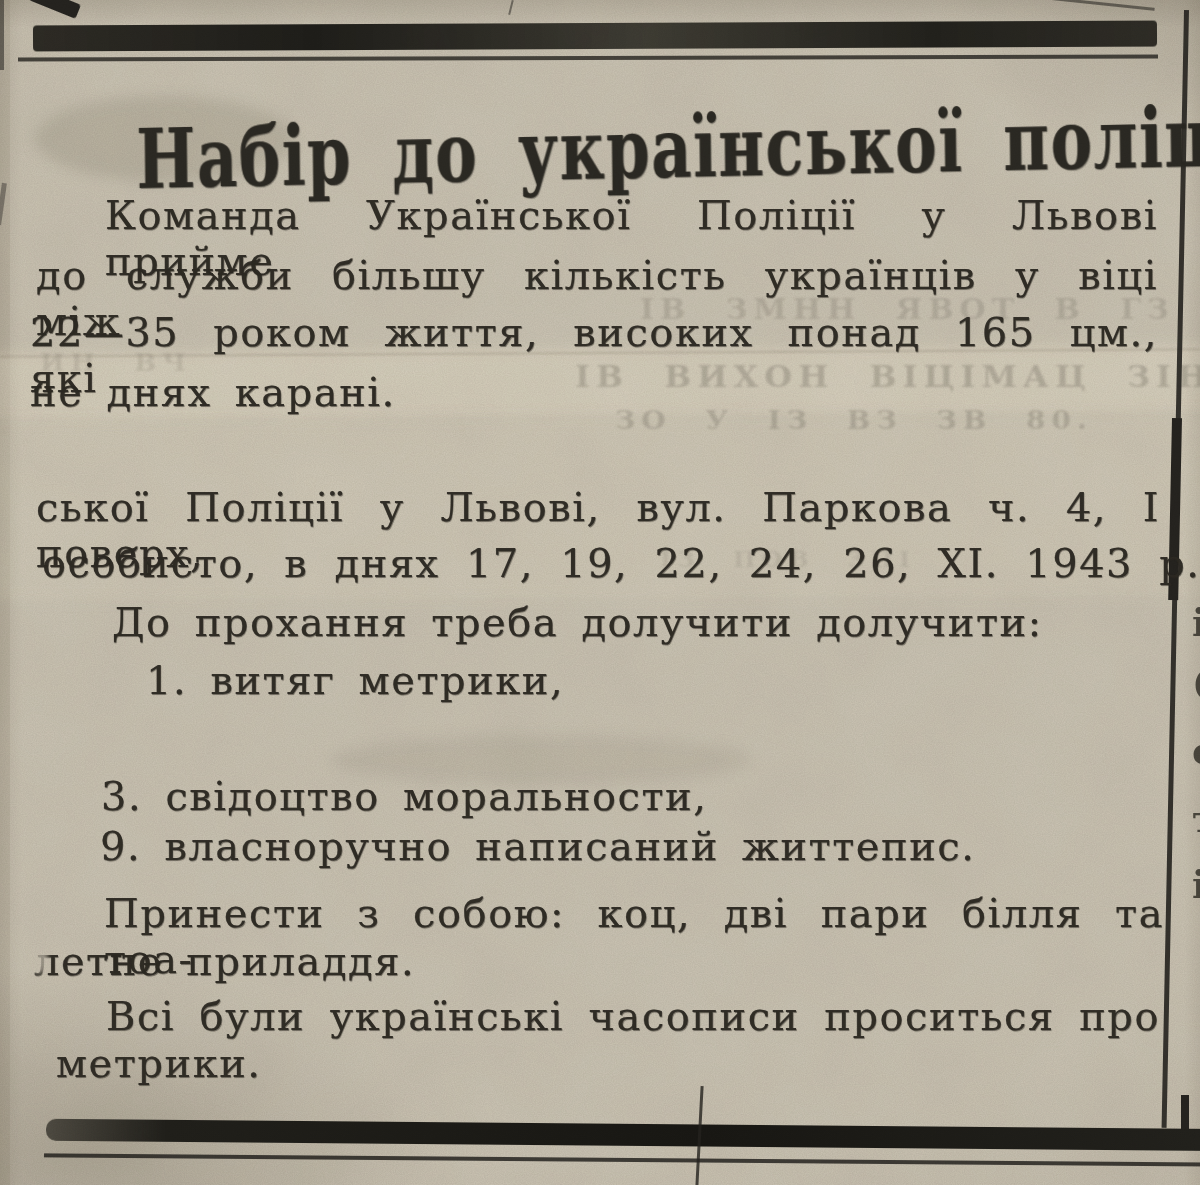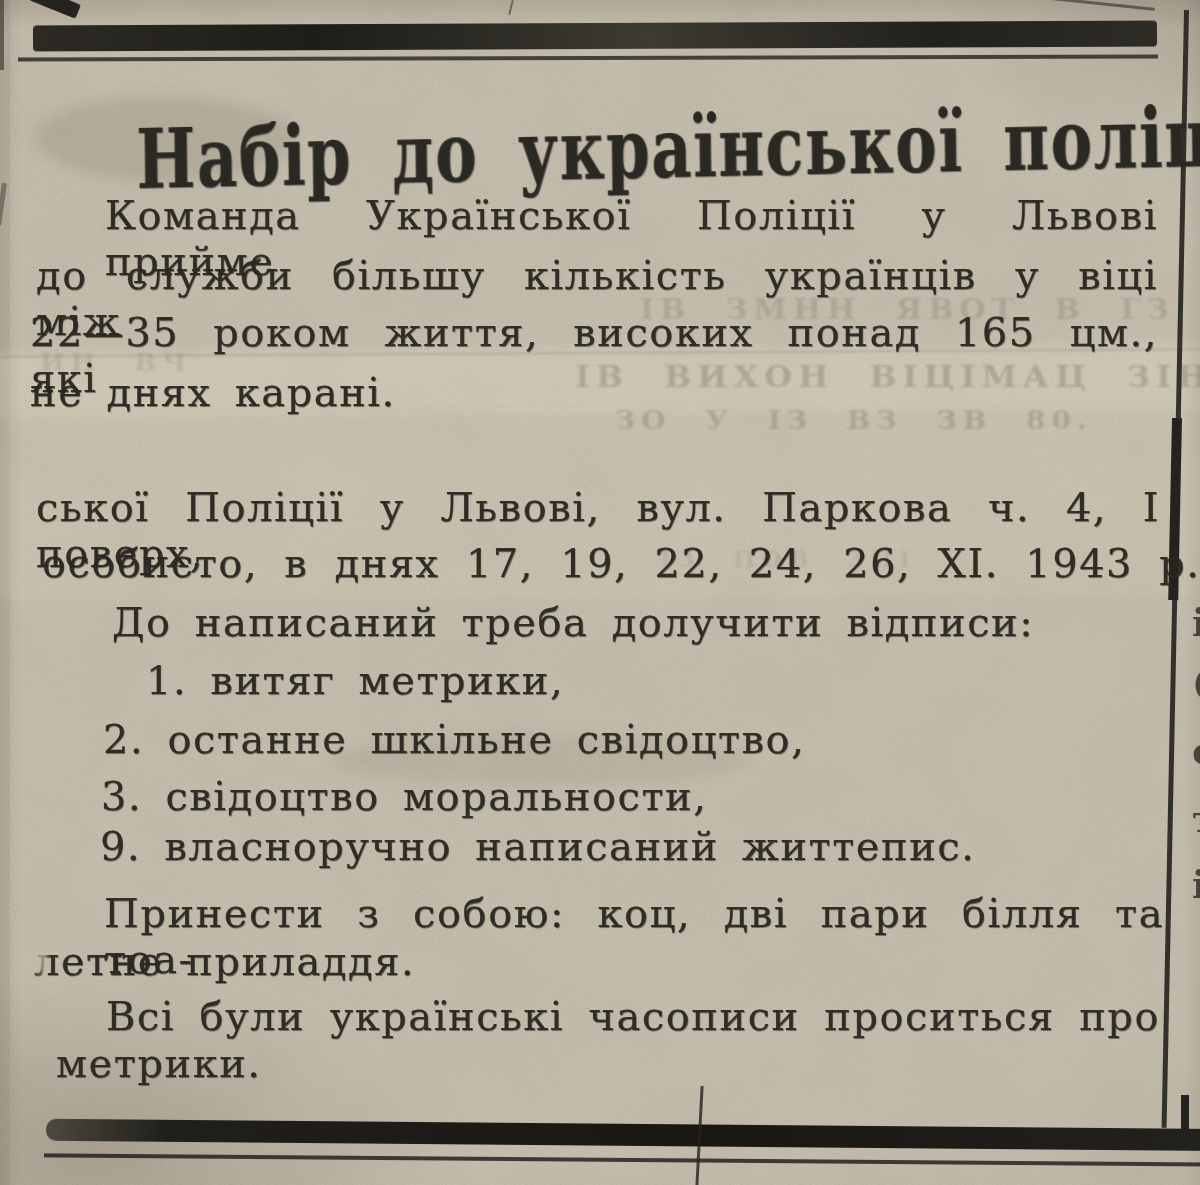--- a/index.html
+++ b/index.html
@@ -118,23 +118,22 @@
   <div class="margin-glyph" style="top:862px;">і</div>
 
   <div class="headline">Набір до української поліції</div>
 
   <div class="line just" style="left:105px;top:192px;width:1053px;">Команда Української Поліції у Львові прийме</div>
   <div class="line just" style="left:36px;top:252px;width:1122px;">до служби більшу кількість українців у віці між</div>
   <div class="line just" style="left:30px;top:309px;width:1128px;">22—35 роком життя, високих понад 165 цм., які</div>
   <div class="line" style="left:30px;top:369px;">не днях карані.</div>
   <div class="line just" style="left:36px;top:484px;width:1124px;">ської Поліції у Львові, вул. Паркова ч. 4, І поверх,</div>
   <div class="line" style="left:42px;top:540px;word-spacing:12px;">особисто, в днях 17, 19, 22, 24, 26, XI. 1943 р.</div>
-  <div class="line" style="left:112px;top:599px;">До написаний треба долучити відписи:</div>
+  <div class="line" style="left:112px;top:599px;">До прохання треба долучити долучити:</div>
   <div class="line" style="left:106px;top:657px;margin-left:40px;">1. витяг метрики,</div>
-  <div class="line" style="left:103px;top:716px;">2. останне шкільне свідоцтво,</div>
   <div class="line" style="left:101px;top:773px;">3. свідоцтво моральности,</div>
   <div class="line" style="left:100px;top:823px;">9. власноручно написаний життепис.</div>
   <div class="line just" style="left:104px;top:881px;width:1060px;margin-top:9px;">Принести з собою: коц, дві пари білля та тоа-</div>
   <div class="line" style="left:34px;top:938px;">летне приладдя.</div>
   <div class="line just" style="left:106px;top:993px;width:1054px;">Всі були українські часописи проситься про</div>
   <div class="line" style="left:56px;top:1040px;">метрики.</div>
 
   <div class="patch" style="left:28px;top:944px;width:20px;height:30px;"></div>
 
   <svg class="noise" width="1200" height="1185">

